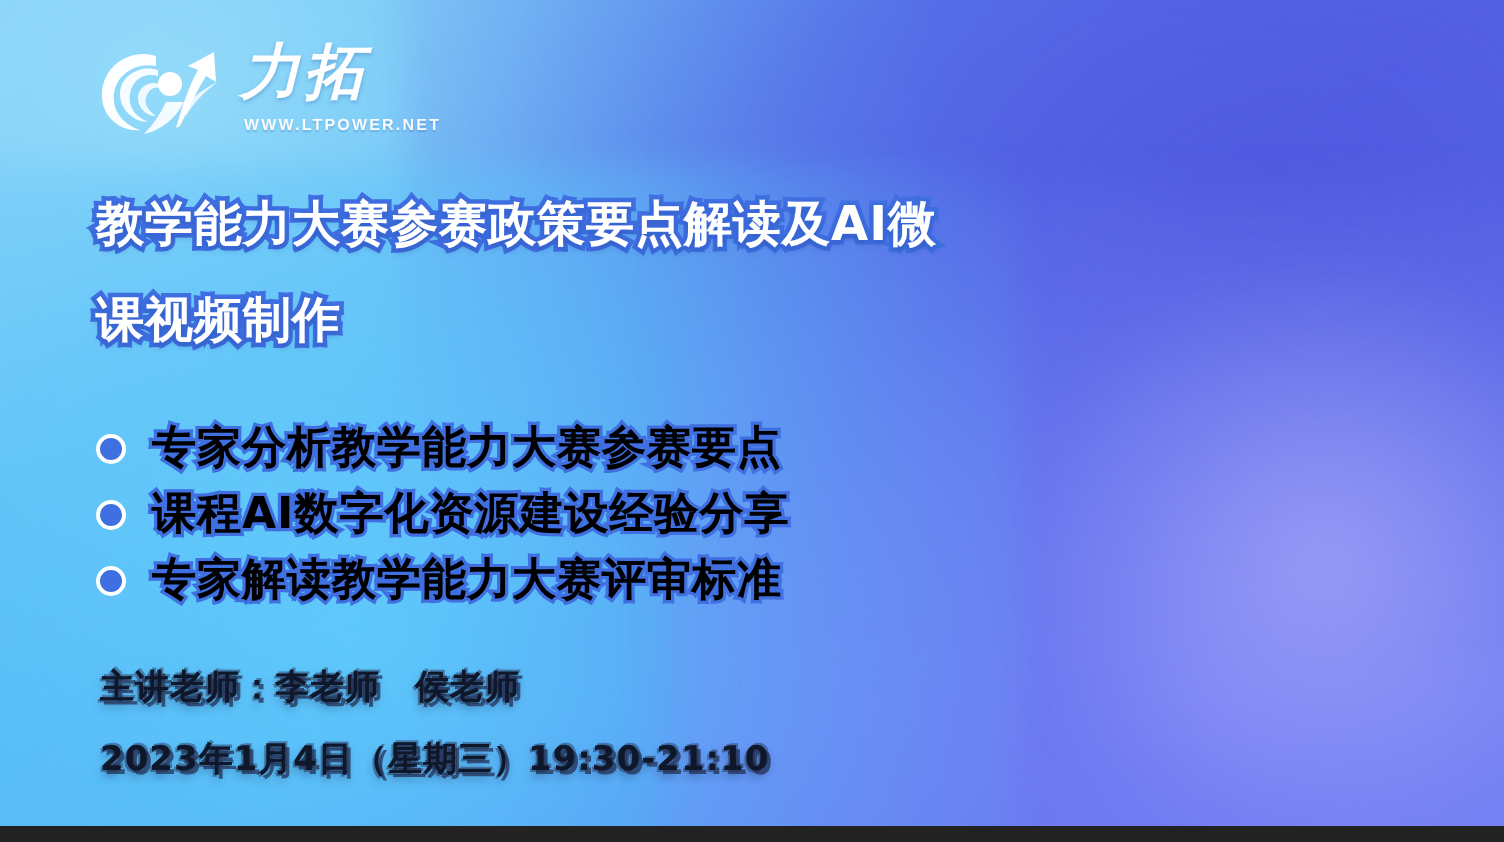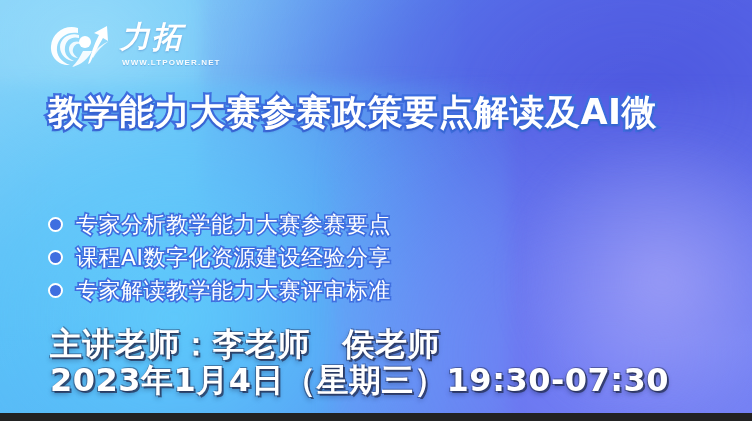--- a/index.html
+++ b/index.html
@@ -134,21 +134,21 @@
     text-align: center;
   }
 
   
   .title {
     position: absolute;
     left: 48px;
     top: 88px;
     width: 680px;
     font-family: "DejaVu Sans", sans-serif;
-    font-size: 35px;
+    font-size: 24px;
     font-weight: bold;
     line-height: 48px;
     color: #ffffff;
     letter-spacing: 0.5px;
     -webkit-text-stroke: 4.5px #3f6fe0;
     paint-order: stroke fill;
     text-shadow:
        0 0 1px #3f6fe0,
        0 2px 3px rgba(30,60,150,0.35);
   }
@@ -171,41 +171,41 @@
     height: 11px;
     border-radius: 50%;
     background: #3f6fe0;
     border: 2.5px solid #ffffff;
     box-sizing: content-box;
     margin-right: 13px;
   }
   .bullet-text {
     font-family: "DejaVu Sans", sans-serif;
     font-size: 22px;
-    font-weight: normal;
-    color: #ffffff;
+    font-weight: bold;
+    color: #000000;
     letter-spacing: 0.5px;
     line-height: 1;
     -webkit-text-stroke: 3.2px #3f6fe0;
     paint-order: stroke fill;
     white-space: nowrap;
   }
 
   
   .footer {
     position: absolute;
     left: 50px;
     top: 326px;
     width: 640px;
   }
   .footer-line {
     font-family: "DejaVu Sans", sans-serif;
-    font-size: 32px;
-    font-weight: bold;
-    color: #ffffff;
+    font-size: 17px;
+    font-weight: bold;
+    color: #0f172a;
     line-height: 36px;
     letter-spacing: 0.5px;
     white-space: nowrap;
     text-shadow:
       2px 2px 0 rgba(35,45,80,0.72),
       -1px 1px 0 rgba(35,45,80,0.45),
       1px -1px 0 rgba(35,45,80,0.45),
       0 3px 5px rgba(20,30,70,0.40);
   }
 </style>
@@ -239,35 +239,36 @@
           <path d="M44 36 C49 30, 54 26, 61 23 C54 28, 49 33, 45 40 Z" opacity="0.8"></path>
         </g>
       </svg>
     </span>
     <span class="logo-word">力拓</span>
     <span class="logo-url">WWW.LTPOWER.NET</span>
   </div>
 
   <div class="title">
     <div>教学能力大赛参赛政策要点解读及AI微</div>
+    <div>课视频制作</div>
   </div>
 
   <div class="bullets">
     <div class="bullet-row">
       <span class="bullet-dot"></span>
       <span class="bullet-text">专家分析教学能力大赛参赛要点</span>
     </div>
     <div class="bullet-row">
       <span class="bullet-dot"></span>
       <span class="bullet-text">课程AI数字化资源建设经验分享</span>
     </div>
     <div class="bullet-row">
       <span class="bullet-dot"></span>
       <span class="bullet-text">专家解读教学能力大赛评审标准</span>
     </div>
   </div>
 
   <div class="footer">
     <div class="footer-line">主讲老师：李老师　侯老师</div>
-    <div class="footer-line">2023年1月4日（星期三）19:30-07:30</div>
+    <div class="footer-line">2023年1月4日（星期三）19:30-21:10</div>
   </div>
 
 </div>
 
 </body></html>

